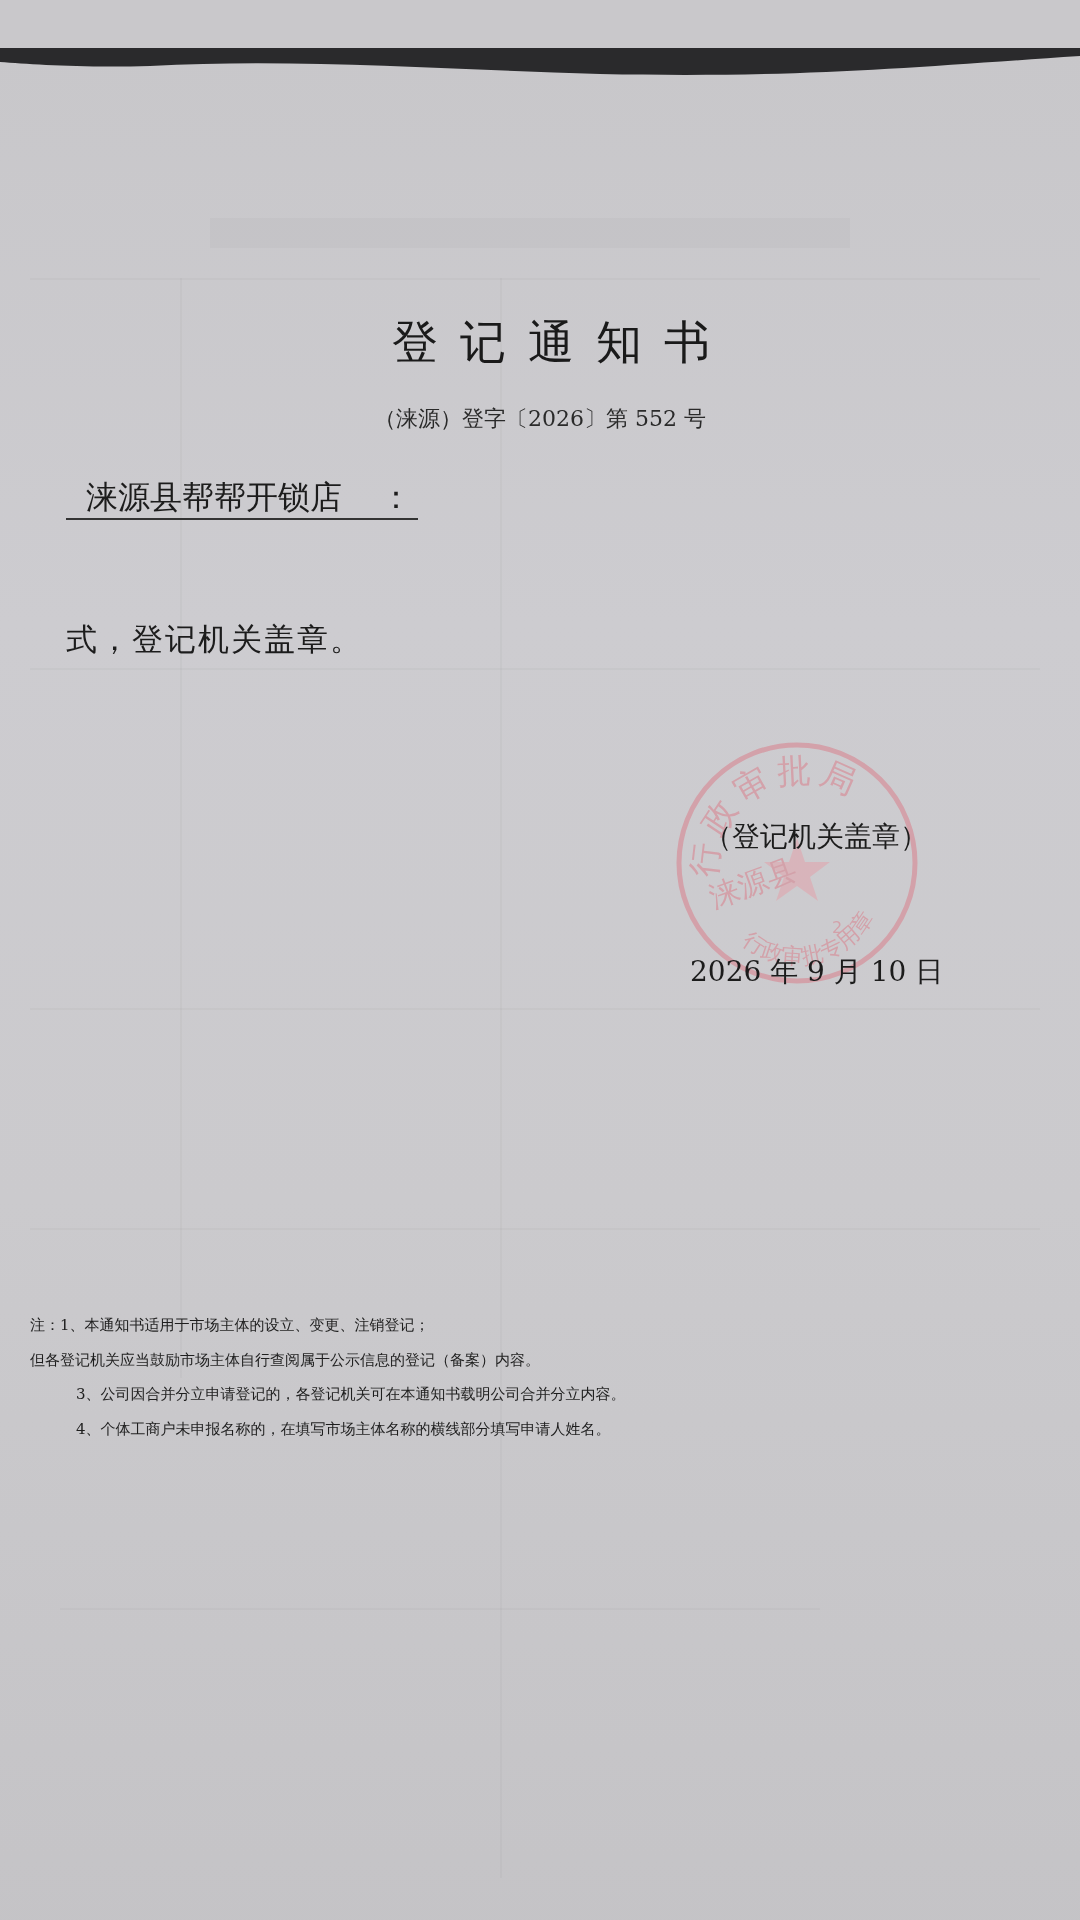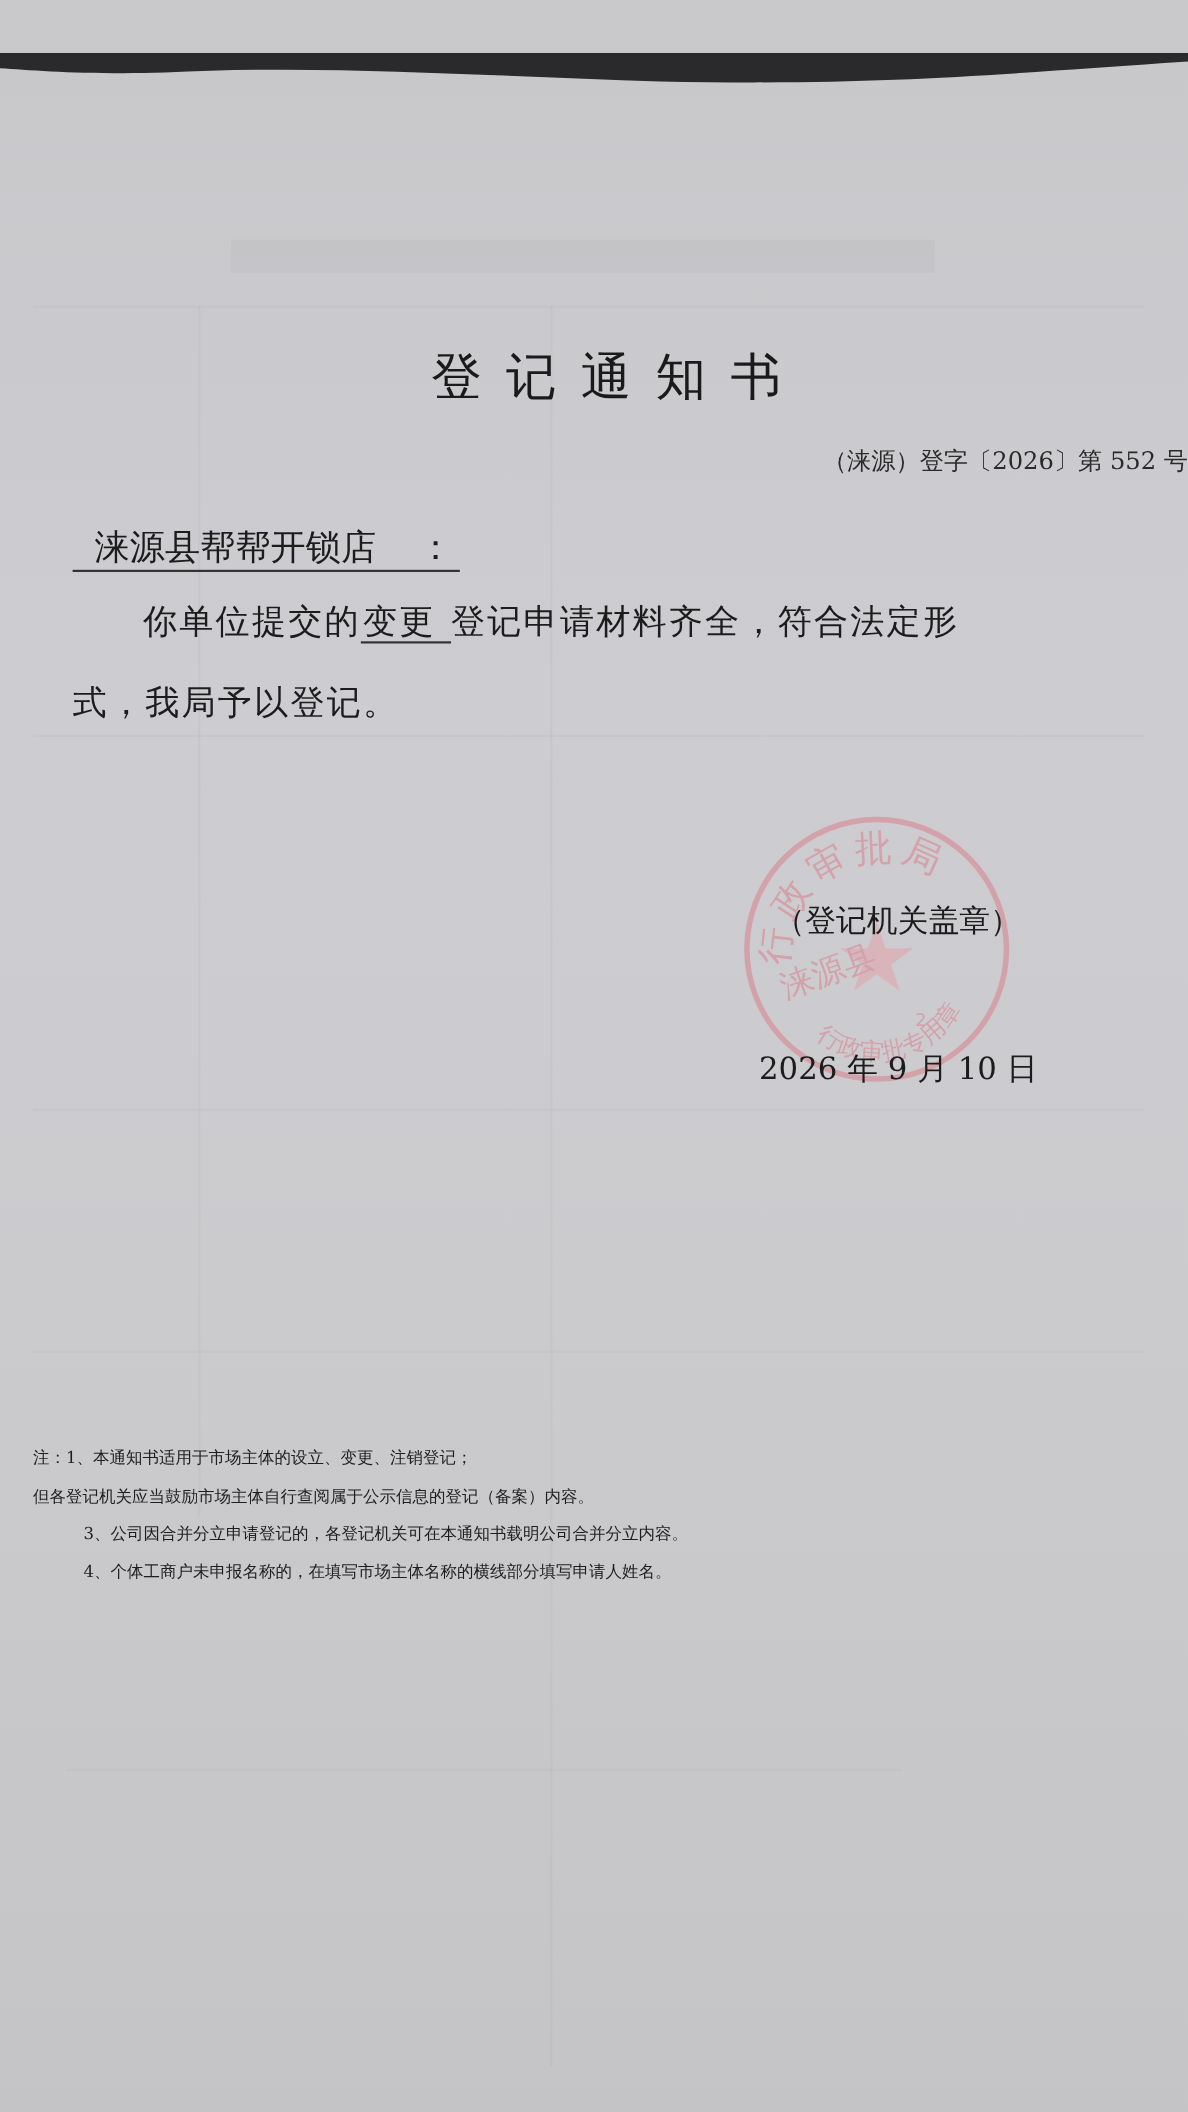--- a/index.html
+++ b/index.html
@@ -37,21 +37,21 @@
     font-family: "DejaVu Sans", "Liberation Sans", sans-serif;
     font-size: 46px;
     letter-spacing: 22px;
     padding-left: 22px;
     color: #1a1a1a;
   }
   .docno {
     position: absolute;
     left: 0; width: 1080px;
     top: 356px;
-    text-align: right;
+    text-align: center;
     font-size: 22px;
     color: #2a2a2a;
   }
   .recipient {
     position: absolute;
     left: 66px;
     top: 428px;
     width: 352px;
     border-bottom: 2px solid #333;
     font-size: 32px;
@@ -127,24 +127,21 @@
   <div class="bleed" style="left:60px;top:1560px;width:760px;height:2px;"></div>
 
   <div class="title">登记通知书</div>
   <div class="docno">（涞源）登字〔2026〕第 552 号</div>
 
   <div class="recipient">
     <span>涞源县帮帮开锁店</span>
     <span class="colon">：</span>
   </div>
 
-  <div class="body-line l1">
-    <span>你单位提交的</span><span class="fill">变更</span><span>登记申请材料齐全，符合法定形</span>
-  </div>
-  <div class="body-line l2">式，我局予以登记。</div>
+  <div class="body-line l2">式，登记机关盖章。</div>
 
   <svg class="stamp" viewBox="0 0 250 250">
     <defs>
       <path id="arcTop" d="M 45,140 A 82,82 0 0 1 215,120"></path>
       <path id="arcBottom" d="M 70,205 A 85,85 0 0 0 210,150"></path>
     </defs>
     <circle cx="125" cy="125" r="118" fill="none" stroke="#d9808c" stroke-width="5"></circle>
     <text font-family="DejaVu Sans, sans-serif" font-size="34" fill="#d9808c" letter-spacing="6">
       <textPath href="#arcTop">行政审批局</textPath>
     </text>

